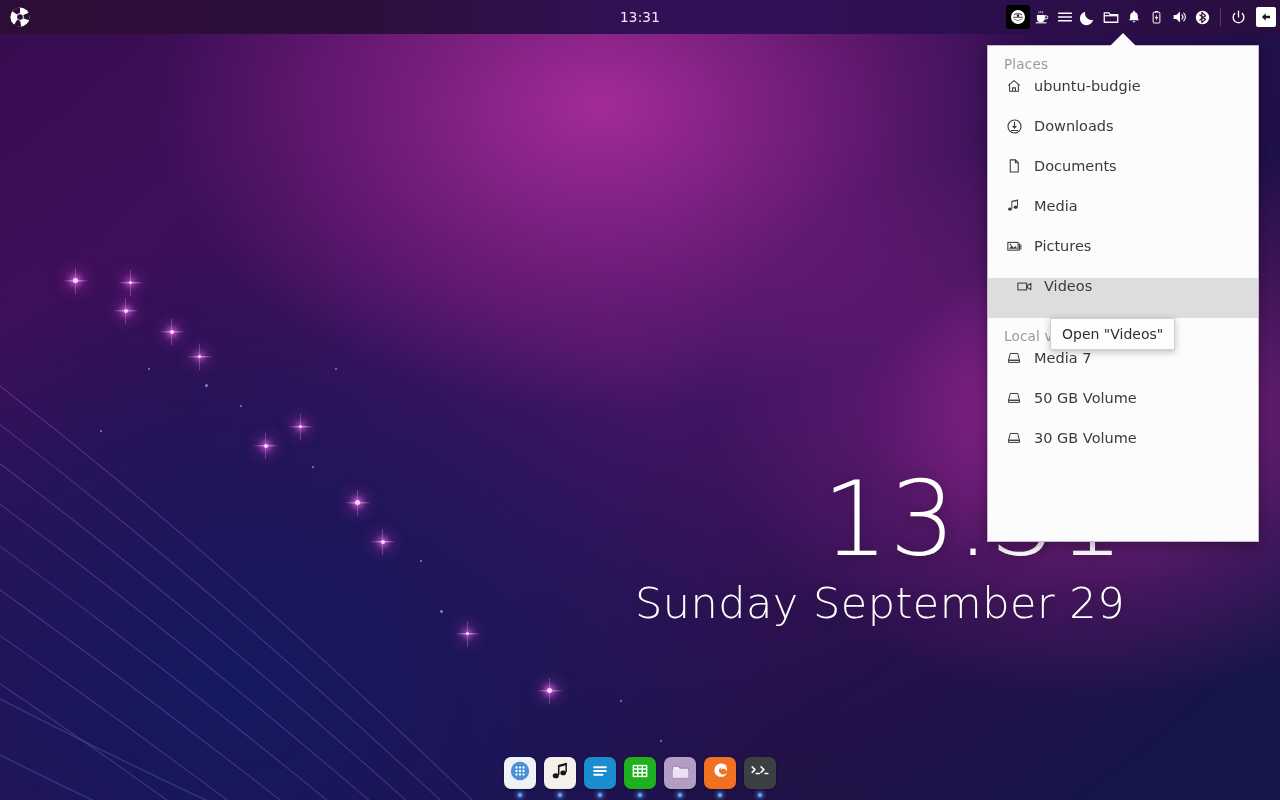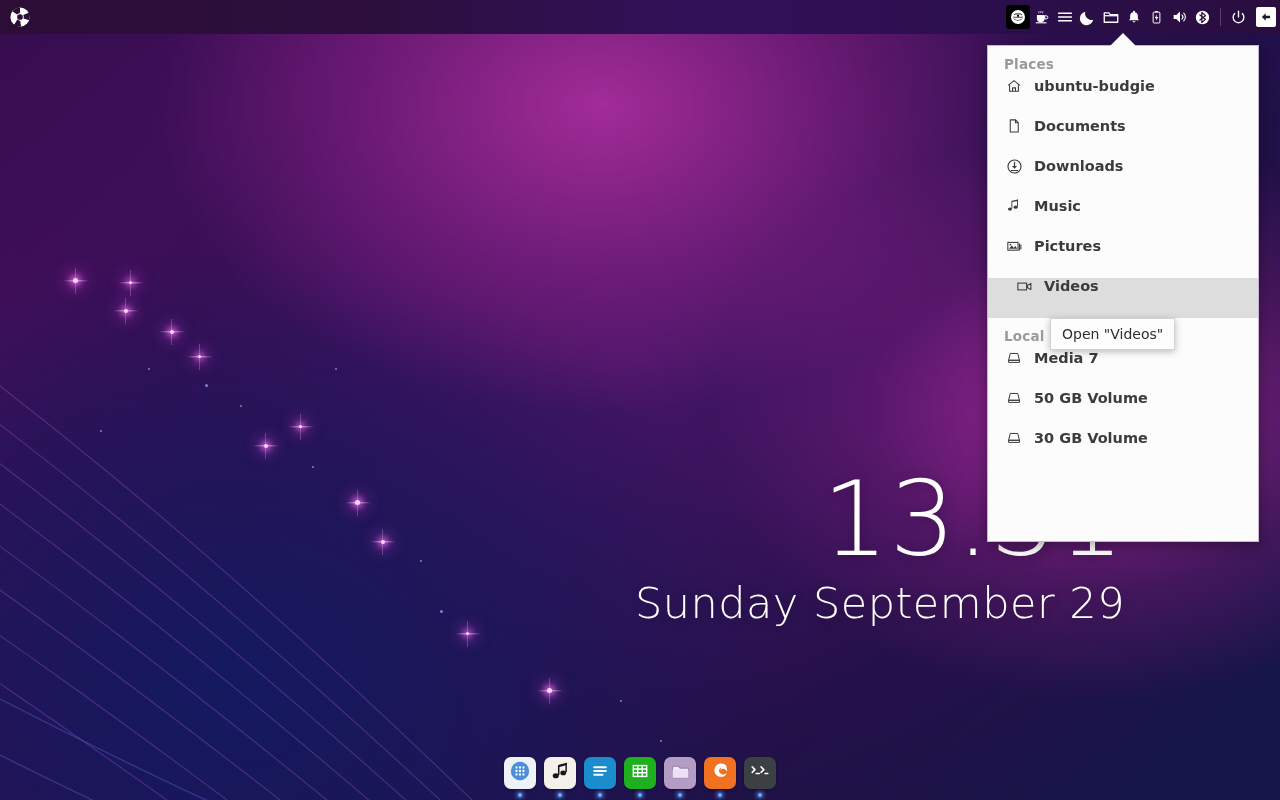--- a/index.html
+++ b/index.html
@@ -81,21 +81,20 @@
   .tray-sep{ width:1px; height:18px; background:rgba(255,255,255,.22); margin:0 6px; }
   .tray-icon svg{ display:block; }
 
   
   #places-menu{
     position:absolute; left:987px; top:45px; width:272px; height:497px;
     background:#fcfcfc; border:1px solid #c9b3d6;
     box-shadow:0 3px 14px rgba(0,0,0,.38);
     z-index:60; overflow:hidden;
     font-family:"DejaVu Sans", sans-serif;
-    font-weight:bold;
   }
   #places-pointer{
     position:absolute; left:1110px; top:33px; width:0; height:0;
     border-left:13px solid transparent; border-right:13px solid transparent;
     border-bottom:13px solid #fcfcfc; z-index:61;
   }
   .pm-header{
     font-size:13.5px; color:#9a9a9a; padding:10px 0 6px 16px; letter-spacing:.2px;
   }
   .pm-row{
@@ -198,20 +197,21 @@
           <circle cx="12" cy="12" r="10.5" fill="#ffffff"></circle>
           <circle cx="12" cy="12" r="3.1" fill="#2c0d35"></circle>
           <path d="M12 1.5 A10.5 10.5 0 0 0 3.6 5.8 L8.9 9.2 A4 4 0 0 1 12 7.6 Z" fill="#2c0d35"></path>
           <path d="M22.1 15.6 A10.5 10.5 0 0 0 21.6 7.4 L15.6 9.9 A4 4 0 0 1 15.8 13.6 Z" fill="#2c0d35"></path>
           <path d="M5.3 21.1 A10.5 10.5 0 0 0 13.2 22.4 L12.2 16.0 A4 4 0 0 1 9.1 14.8 Z" fill="#2c0d35"></path>
         </svg>
       </span>
     </div>
   </div>
 
+  <div id="panel-center">13:31</div>
 
   <div id="panel-right">
 
     <div class="tray-btn active-dark">
       <span class="tray-icon">
         <svg width="16" height="16" viewBox="0 0 24 24">
           <circle cx="12" cy="12" r="10.5" fill="#ffffff"></circle>
           <ellipse cx="12" cy="12.8" rx="6.6" ry="4.6" fill="#000000"></ellipse>
           <ellipse cx="12" cy="12.2" rx="6.6" ry="4.2" fill="#ffffff"></ellipse>
           <path d="M5.4 12.4 h13.2" stroke="#000" stroke-width="1.1" fill="none"></path>
@@ -337,51 +337,51 @@
         <path d="M3.4 11 L12 4 l8.6 7"></path>
         <path d="M5.4 10.2 V20 h13.2 v-9.8"></path>
         <path d="M9.8 20 v-5.2 h4.4 V20"></path>
       </svg>
     </span>
     <span class="pm-label">ubuntu-budgie</span>
   </div>
 
   <div class="pm-row">
     <span class="pm-ico">
-      <svg width="16" height="16" viewBox="0 0 24 24" fill="none" stroke="#3b3b3b" stroke-width="1.6" stroke-linejoin="round">
-        <path d="M6.4 2.8 h8 l4 4 V21 H6.4 z"></path>
-        <path d="M14.2 2.8 v4.3 h4.1"></path>
-      </svg>
-    </span>
-    <span class="pm-label">Documents</span>
-  </div>
-
-  <div class="pm-row">
-    <span class="pm-ico">
       <svg width="17" height="17" viewBox="0 0 24 24">
         <circle cx="12" cy="12" r="9.2" fill="none" stroke="#3b3b3b" stroke-width="1.6"></circle>
         <path d="M12 6.3 v7.4" stroke="#3b3b3b" stroke-width="1.7" stroke-linecap="round"></path>
         <path d="M8.4 11.2 L12 15.1 L15.6 11.2 z" fill="#3b3b3b"></path>
         <path d="M7.6 17.6 h8.8" stroke="#3b3b3b" stroke-width="1.6" stroke-linecap="round"></path>
       </svg>
     </span>
     <span class="pm-label">Downloads</span>
+  </div>
+
+  <div class="pm-row">
+    <span class="pm-ico">
+      <svg width="16" height="16" viewBox="0 0 24 24" fill="none" stroke="#3b3b3b" stroke-width="1.6" stroke-linejoin="round">
+        <path d="M6.4 2.8 h8 l4 4 V21 H6.4 z"></path>
+        <path d="M14.2 2.8 v4.3 h4.1"></path>
+      </svg>
+    </span>
+    <span class="pm-label">Documents</span>
   </div>
 
   <div class="pm-row">
     <span class="pm-ico">
       <svg width="15" height="15" viewBox="0 0 24 24" fill="#3b3b3b">
         <path d="M9.6 4.2 L19 2.4 v2.3 L9.6 6.5 z"></path>
         <rect x="8.6" y="4.6" width="1.5" height="12.2"></rect>
         <rect x="17.6" y="2.6" width="1.5" height="11.2"></rect>
         <ellipse cx="6.4" cy="17.6" rx="3.2" ry="2.6"></ellipse>
         <ellipse cx="15.4" cy="14.6" rx="3.2" ry="2.6"></ellipse>
       </svg>
     </span>
-    <span class="pm-label">Music</span>
+    <span class="pm-label">Media</span>
   </div>
 
   <div class="pm-row">
     <span class="pm-ico">
       <svg width="17" height="17" viewBox="0 0 24 24">
         <rect x="2.6" y="6.2" width="14.4" height="11" fill="none" stroke="#3b3b3b" stroke-width="1.5"></rect>
         <path d="M4.2 15.2 L8 10.6 l3 3.2 l2.4 -2.4 l2.4 3.8 z" fill="#3b3b3b"></path>
         <circle cx="6.4" cy="9.3" r="1.2" fill="#3b3b3b"></circle>
         <path d="M19 8 v9 M21 9.4 v6.2" stroke="#3b3b3b" stroke-width="1.5" stroke-linecap="round"></path>
       </svg>

